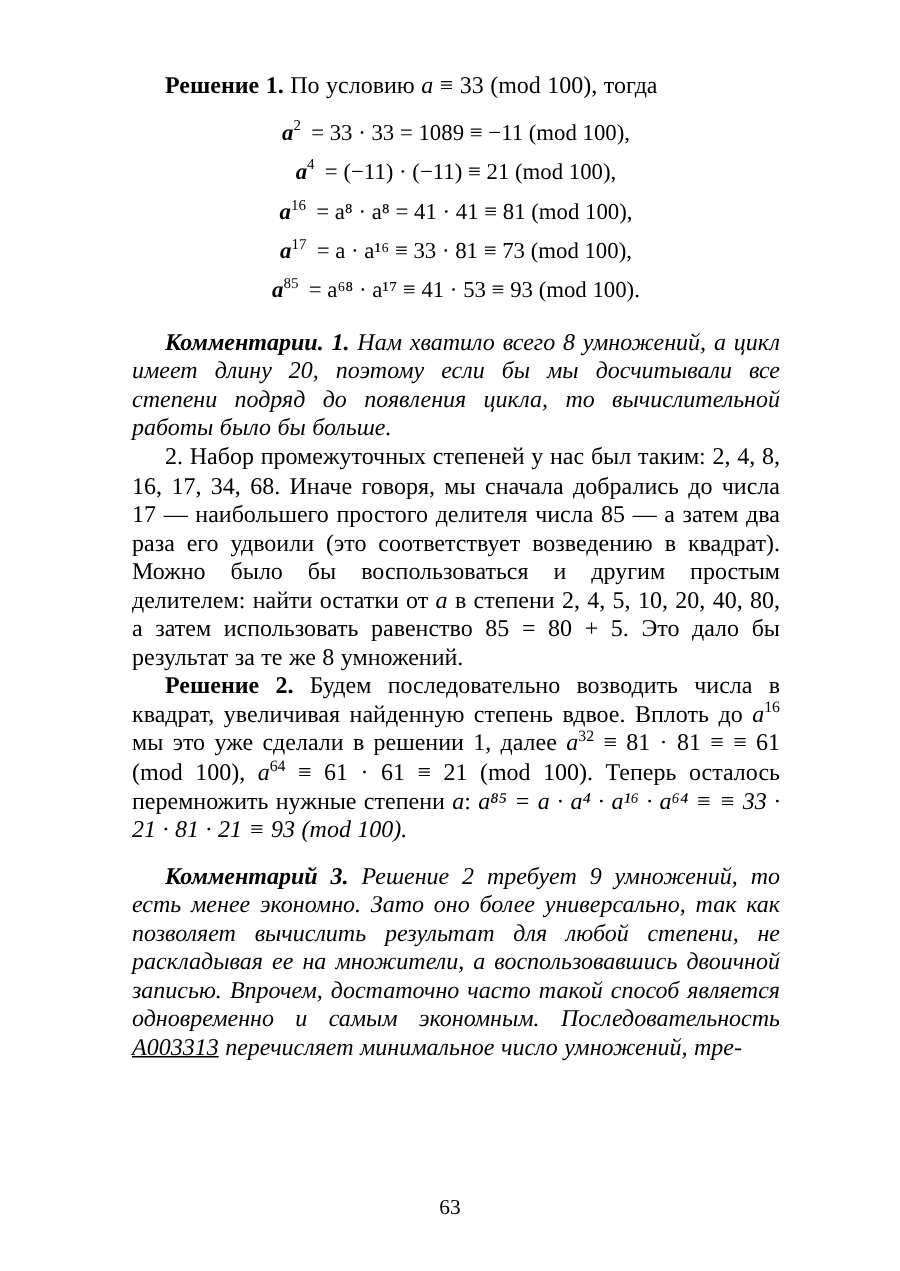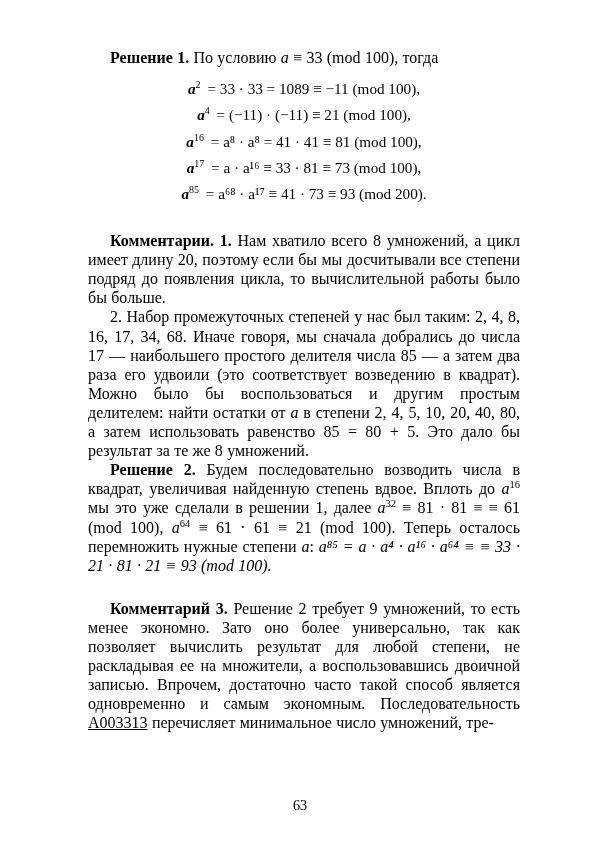--- a/index.html
+++ b/index.html
@@ -65,21 +65,22 @@
   .eq .mathvar {
     font-style: italic;
     font-weight: bold;
   }
   .eq .spw {
     display: inline-block;
     width: 0.45em;
   }
 
   .para-group {
-    margin-top: 24px;
+    margin-top: 12px;
+    font-style: italic;
   }
   .para-follow {
     margin-top: 0;
   }
 
   .oeis-link {
     text-decoration: underline;
   }
 
   .pagenum {
@@ -108,21 +109,21 @@
       <div class="eq">
         <span class="mathvar">a</span><sup>4</sup><span class="spw"></span><span>= (−11) · (−11) ≡ 21 (mod 100),</span>
       </div>
       <div class="eq">
         <span class="mathvar">a</span><sup>16</sup><span class="spw"></span><span>= a⁸ · a⁸ = 41 · 41 ≡ 81 (mod 100),</span>
       </div>
       <div class="eq">
         <span class="mathvar">a</span><sup>17</sup><span class="spw"></span><span>= a · a¹⁶ ≡ 33 · 81 ≡ 73 (mod 100),</span>
       </div>
       <div class="eq">
-        <span class="mathvar">a</span><sup>85</sup><span class="spw"></span><span>= a⁶⁸ · a¹⁷ ≡ 41 · 73 ≡ 93 (mod 200).</span>
+        <span class="mathvar">a</span><sup>85</sup><span class="spw"></span><span>= a⁶⁸ · a¹⁷ ≡ 41 · 53 ≡ 93 (mod 100).</span>
       </div>
     </div>
 
     <p class="indent para-group"><span class="lead">Комментарии. 1.</span><span> Нам хватило всего 8 умножений, а цикл имеет длину 20, поэтому если бы мы досчитывали все степени подряд до появления цикла, то вычислительной работы было бы больше.</span></p>
 
     <p class="indent para-follow"><span>2. Набор промежуточных степеней у нас был таким: 2, 4, 8, 16, 17, 34, 68. Иначе говоря, мы сначала добрались до числа 17 — наибольшего простого делителя числа 85 — а затем два раза его удвоили (это соответствует возведению в квадрат). Можно было бы воспользоваться и другим простым делителем: найти остатки от </span><span class="mathvar">a</span><span> в степени 2, 4, 5, 10, 20, 40, 80, а затем использовать равенство 85 = 80 + 5. Это дало бы результат за те же 8 умножений.</span></p>
 
     <p class="indent para-follow"><span class="lead">Решение 2.</span><span> Будем последовательно возводить числа в квадрат, увеличивая найденную степень вдвое. Вплоть до </span><span class="mathvar">a</span><sup>16</sup><span> мы это уже сделали в решении 1, далее </span><span class="mathvar">a</span><sup>32</sup><span> ≡ 81 · 81 ≡ ≡ 61 (mod 100), </span><span class="mathvar">a</span><sup>64</sup><span> ≡ 61 · 61 ≡ 21 (mod 100). Теперь осталось перемножить нужные степени </span><span class="mathvar">a</span><span>: </span><span class="mathvar">a⁸⁵ = a · a⁴ · a¹⁶ · a⁶⁴ ≡ ≡ 33 · 21 · 81 · 21 ≡ 93 (mod 100).</span></p>
 
     <p class="indent para-group"><span class="lead">Комментарий 3.</span><span> Решение 2 требует 9 умножений, то есть менее экономно. Зато оно более универсально, так как позволяет вычислить результат для любой степени, не раскладывая ее на множители, а воспользовавшись двоичной записью. Впрочем, достаточно часто такой способ является одновременно и самым экономным. Последовательность </span><span class="oeis-link">A003313</span><span> перечисляет минимальное число умножений, тре-</span></p>

